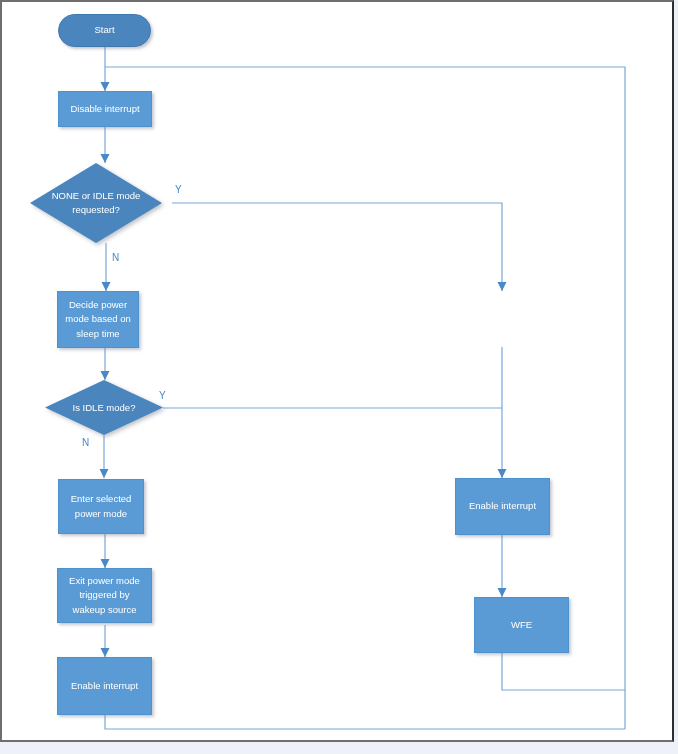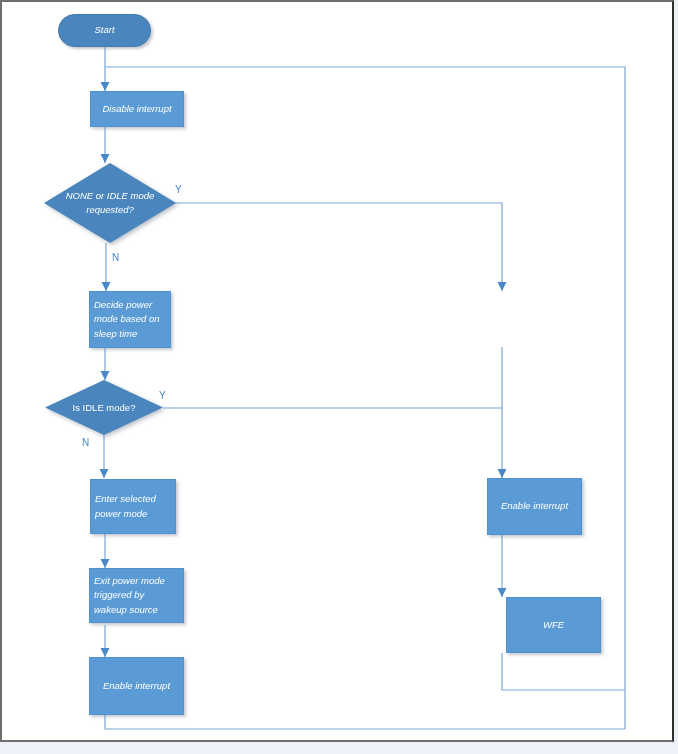--- a/index.html
+++ b/index.html
@@ -49,32 +49,31 @@
   }
   svg.edges .arrow-fill{
     fill:var(--arrowhead);
     stroke:none;
   }
   .node{
     position:absolute;
     display:flex;
     align-items:center;
     justify-content:center;
+    text-align:center;
     color:var(--shape-text);
     font-size:9.5px;
     line-height:1.5;
     box-sizing:border-box;
-    font-style:italic;
   }
   .process{
     background:var(--process-fill);
     border:1px solid var(--process-border);
     box-shadow:2px 2px 3px rgba(125,135,150,0.45);
     padding:2px 4px;
-    margin-left:32px;
   }
   .terminator{
     background:var(--shape-dark-fill);
     border:1px solid #4178ad;
     border-radius:17px;
     box-shadow:2px 2px 3px rgba(125,135,150,0.45);
   }
   .decision{
     position:absolute;
     filter:drop-shadow(2px 2px 2px rgba(120,130,145,0.5));
@@ -127,21 +126,21 @@
     <path d="M105,625 V657" marker-end="url(#arr)"></path>
 
     <path d="M502,347 V478" marker-end="url(#arr)"></path>
     <path d="M502,535 V597" marker-end="url(#arr)"></path>
   </svg>
 
   <div class="node terminator" style="left:58px; top:14px; width:93px; height:33px;">Start</div>
 
   <div class="node process" style="left:58px; top:91px; width:94px; height:36px;">Disable interrupt</div>
 
-  <div class="decision" style="left:44px; top:163px; width:132px; height:80px;font-style:italic;">
+  <div class="decision" style="left:30px; top:163px; width:132px; height:80px;">
     <div class="decision-shape">
       <span>NONE or IDLE mode requested?</span>
     </div>
   </div>
 
   <div class="node process" style="left:57px; top:291px; width:82px; height:57px;">Decide power mode based on sleep time</div>
 
   <div class="decision" style="left:45px; top:380px; width:118px; height:55px;">
     <div class="decision-shape">
       <span>Is IDLE mode?</span>

